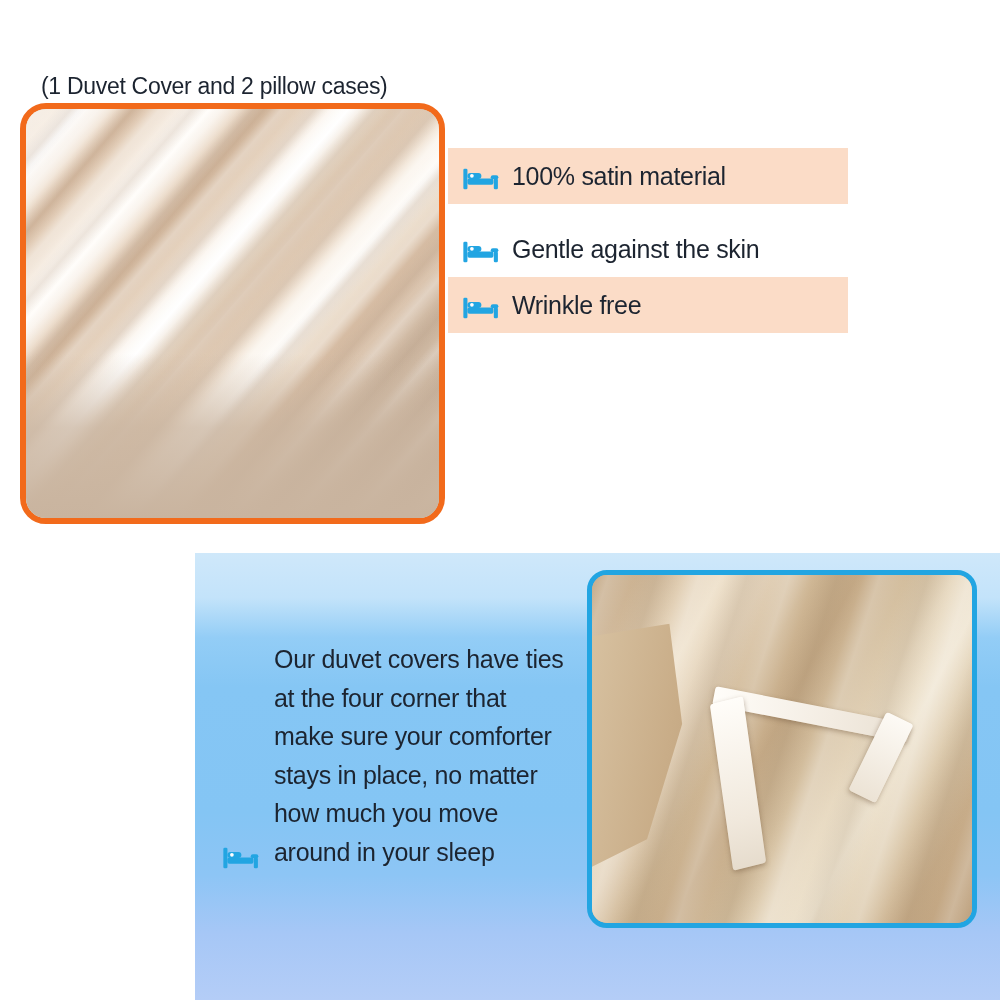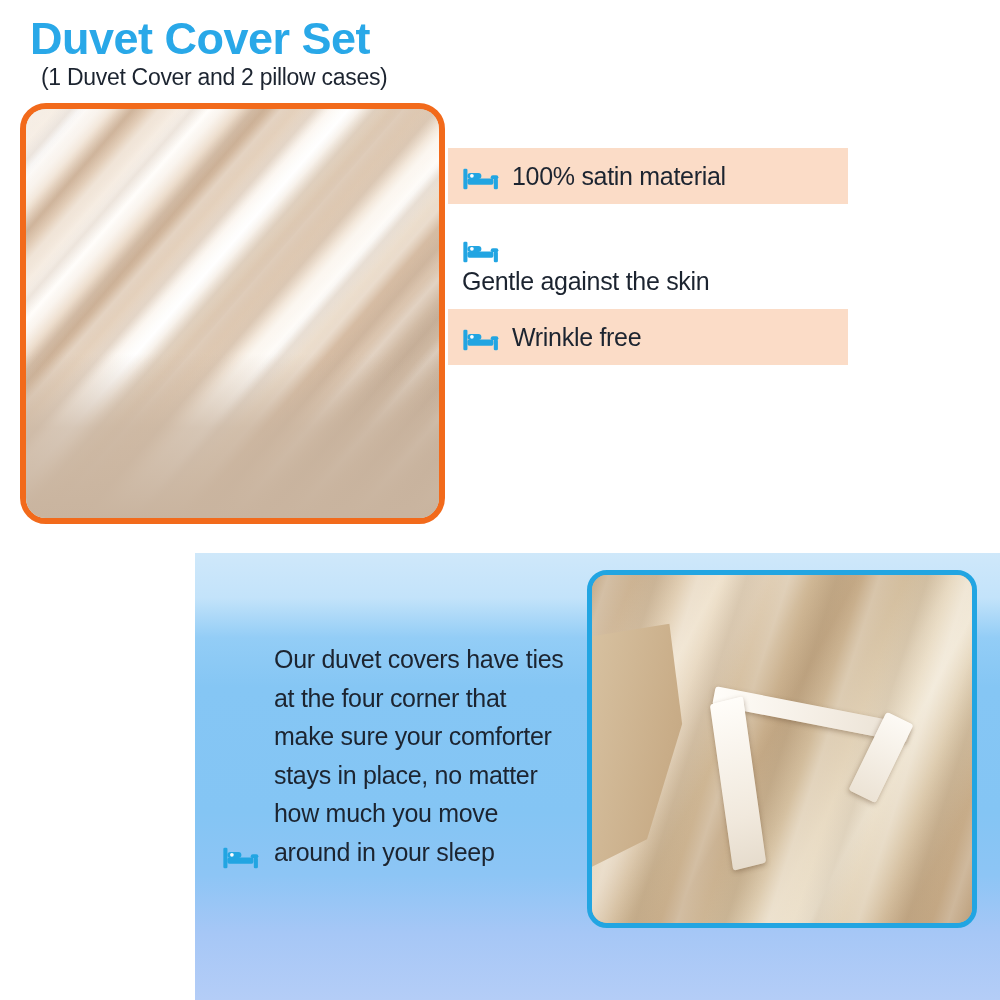--- a/index.html
+++ b/index.html
@@ -3,21 +3,21 @@
 <meta charset="utf-8">
 <style>
   html,body{margin:0;padding:0;}
   body{width:1000px;height:1000px;background:#ffffff;
        font-family:"Liberation Sans",sans-serif;overflow:hidden;position:relative;}
   .canvas{position:absolute;inset:0;width:1000px;height:1000px;background:#fff;overflow:hidden;}
 
   
   .title{position:absolute;left:30px;top:16px;font-size:45px;font-weight:bold;
          color:#29A8E8;letter-spacing:-0.5px;line-height:1;white-space:nowrap;}
-  .subtitle{position:absolute;left:41px;top:64px;font-size:23px;color:#1c2430;
+  .subtitle{position:absolute;left:41px;top:73px;font-size:23px;color:#1c2430;
             font-weight:400;white-space:nowrap;letter-spacing:-0.3px;}
 
   
   .fabric-frame{position:absolute;left:20px;top:103px;width:425px;height:421px;
                 border:6px solid #F26A1B;border-radius:26px;box-sizing:border-box;
                 overflow:hidden;background:#d8c3ae;}
   .fabric-img{position:absolute;inset:0;background:
       linear-gradient(150deg,
         rgba(255,255,255,0) 0%, rgba(255,255,255,0) 100%),
       linear-gradient(131deg,
@@ -39,21 +39,21 @@
       background:linear-gradient(180deg,rgba(201,180,159,0) 0%,rgba(201,180,159,0.75) 45%,#c9b49f 100%);}
 
   
   .features{position:absolute;left:448px;top:148px;width:400px;text-align:center;}
   .feat{position:relative;display:flex;align-items:flex-start;box-sizing:border-box;
         padding:12px 0 12px 14px;min-height:53px;}
   .feat.hl{background:#FBDCC7;}
   .feat .bedico{flex:0 0 auto;width:38px;height:26px;margin-top:6px;margin-right:12px;}
   .feat .ftxt{font-size:25px;color:#1c2430;line-height:1.28;letter-spacing:-0.3px;
               white-space:pre-line;}
-  .feat.r2{margin-top:17px;flex-direction:column;}
+  .feat.r2{margin-top:17px;}
   .feat.r3{margin-top:0;}
   .feat.r4{margin-top:17px;}
 
   
   .bottom{position:absolute;left:195px;top:553px;width:805px;height:447px;
           background:linear-gradient(180deg,
             #cfe8fa 0%, #c3e3fa 10%, #93cdf6 19%, #85c6f4 30%,
             #84c5f4 58%, #8dc5f5 72%, #a6c7f6 85%, #b4cdf7 100%);}
   .bottom-text{position:absolute;left:222px;top:640px;width:350px;}
   .bt-line{display:flex;align-items:flex-end;}
@@ -90,21 +90,20 @@
        background:linear-gradient(180deg,#fffdf9 0%,#f1e9dd 70%,#e6dccd 100%);}
   .rb3{left:72%;top:40%;width:8%;height:25%;border-radius:3px;
        transform:rotate(26deg);
        background:linear-gradient(180deg,#fdfaf5 0%,#ece3d5 100%);}
 </style>
 </head>
 <body>
 
 <div class="canvas">
 
-  <div class="title">Duvet Cover Set</div>
   <div class="subtitle">(1 Duvet Cover and 2 pillow cases)</div>
 
   <div class="fabric-frame">
     <div class="fabric-img"></div>
     <div class="fabric-sheen"></div>
     <div class="fabric-flat"></div>
   </div>
 
   <div class="features">
 

